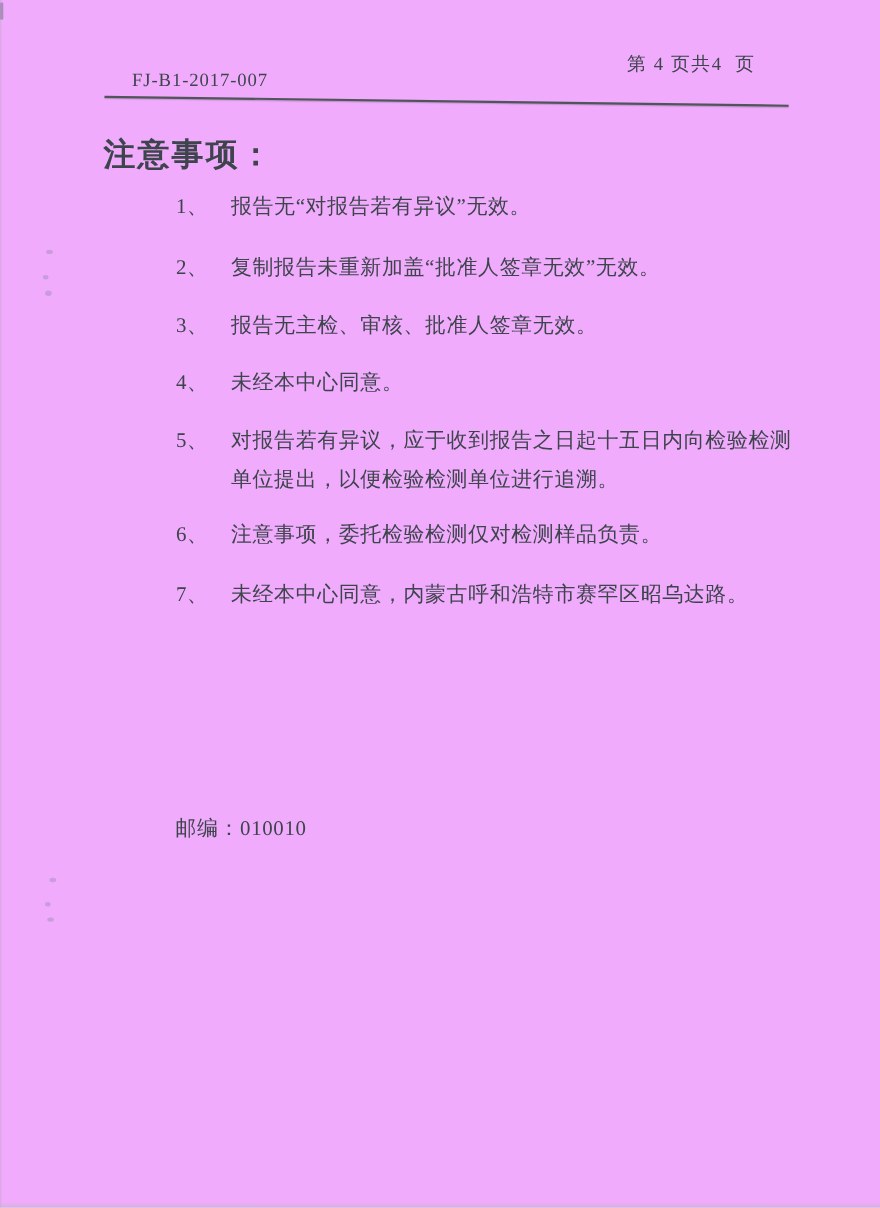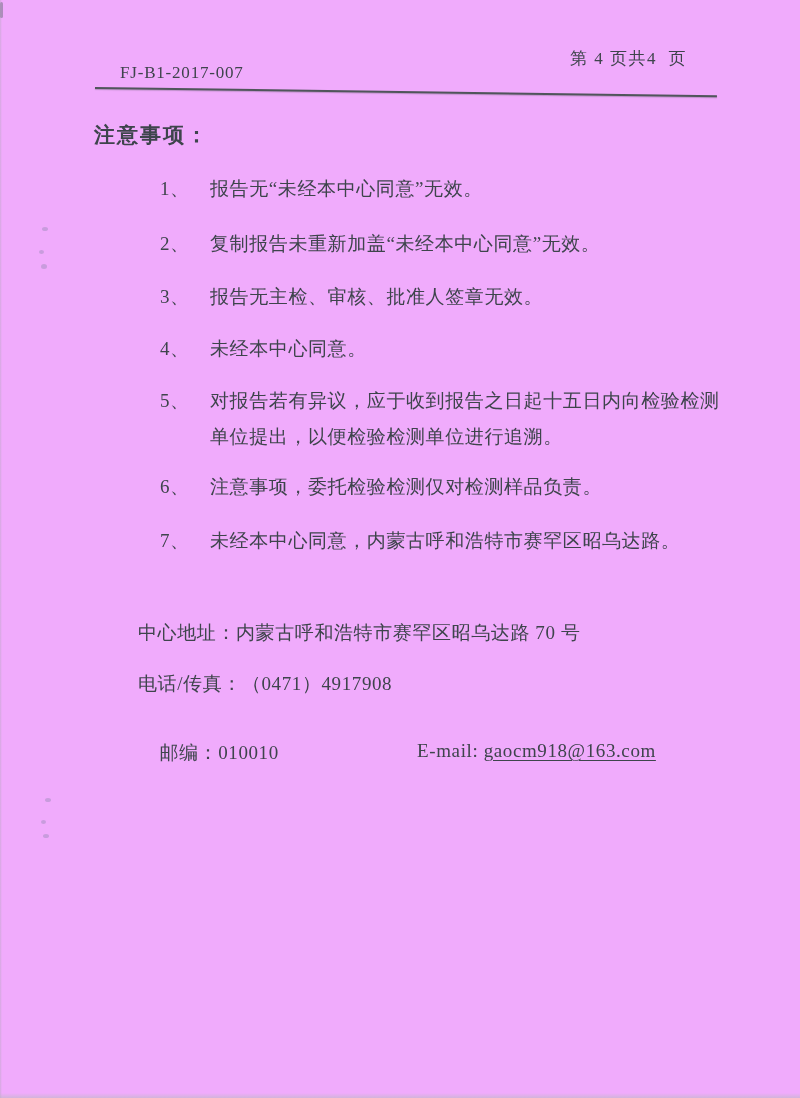--- a/index.html
+++ b/index.html
@@ -58,21 +58,21 @@
     width: 622px; height: 2px;
     background: #50555b;
     transform: rotate(0.75deg);
     transform-origin: left top;
     box-shadow: 0 1px 1px rgba(80,85,91,0.3);
   }
 
   .notes-title {
     position: absolute;
     left: 94px; top: 121px;
-    font-size: 21px;
+    font-size: 29px;
     font-weight: 700;
     letter-spacing: 2px;
   }
 
   .note-row {
     position: absolute;
     left: 160px;
     width: 566px;
     display: flex;
     font-size: 19px;
@@ -116,25 +116,25 @@
 <div class="page">
 
   <span class="header-doc-code">FJ-B1-2017-007</span>
   <span class="header-page-info">第 4 页共4  页</span>
   <div class="header-rule"></div>
 
   <div class="notes-title">注意事项：</div>
 
   <div class="note-row" style="top:171px">
     <span class="note-num">1、</span>
-    <span class="note-text">报告无“未经本中心同意”无效。</span>
+    <span class="note-text">报告无“对报告若有异议”无效。</span>
   </div>
   <div class="note-row" style="top:226px">
     <span class="note-num">2、</span>
-    <span class="note-text">复制报告未重新加盖“未经本中心同意”无效。</span>
+    <span class="note-text">复制报告未重新加盖“批准人签章无效”无效。</span>
   </div>
   <div class="note-row" style="top:279px">
     <span class="note-num">3、</span>
     <span class="note-text">报告无主检、审核、批准人签章无效。</span>
   </div>
   <div class="note-row" style="top:331px">
     <span class="note-num">4、</span>
     <span class="note-text">未经本中心同意。</span>
   </div>
   <div class="note-row" style="top:383px">
@@ -143,27 +143,22 @@
   </div>
   <div class="note-row" style="top:469px">
     <span class="note-num">6、</span>
     <span class="note-text">注意事项，委托检验检测仅对检测样品负责。</span>
   </div>
   <div class="note-row" style="top:523px">
     <span class="note-num">7、</span>
     <span class="note-text">未经本中心同意，内蒙古呼和浩特市赛罕区昭乌达路。</span>
   </div>
 
-  <div class="contact-line" style="top:620px">中心地址：内蒙古呼和浩特市赛罕区昭乌达路 70 号</div>
-  <div class="contact-line" style="top:671px">电话/传真：（0471）4917908</div>
   <div class="contact-line" style="top:718px; width:578px">
     <span>邮编：010010</span>
-    <span class="email-group">
-      <span>E-mail: </span><span class="email-address">gaocm918@163.com</span>
-    </span>
   </div>
 
   <div class="corner-mark"></div>
   <div class="edge-left"></div>
   <div class="edge-bottom"></div>
   <div class="speck" style="left:42px; top:227px; width:6px; height:4px"></div>
   <div class="speck" style="left:39px; top:250px; width:5px; height:4px"></div>
   <div class="speck" style="left:41px; top:264px; width:6px; height:5px"></div>
   <div class="speck" style="left:45px; top:798px; width:6px; height:4px"></div>
   <div class="speck" style="left:41px; top:820px; width:5px; height:4px"></div>

